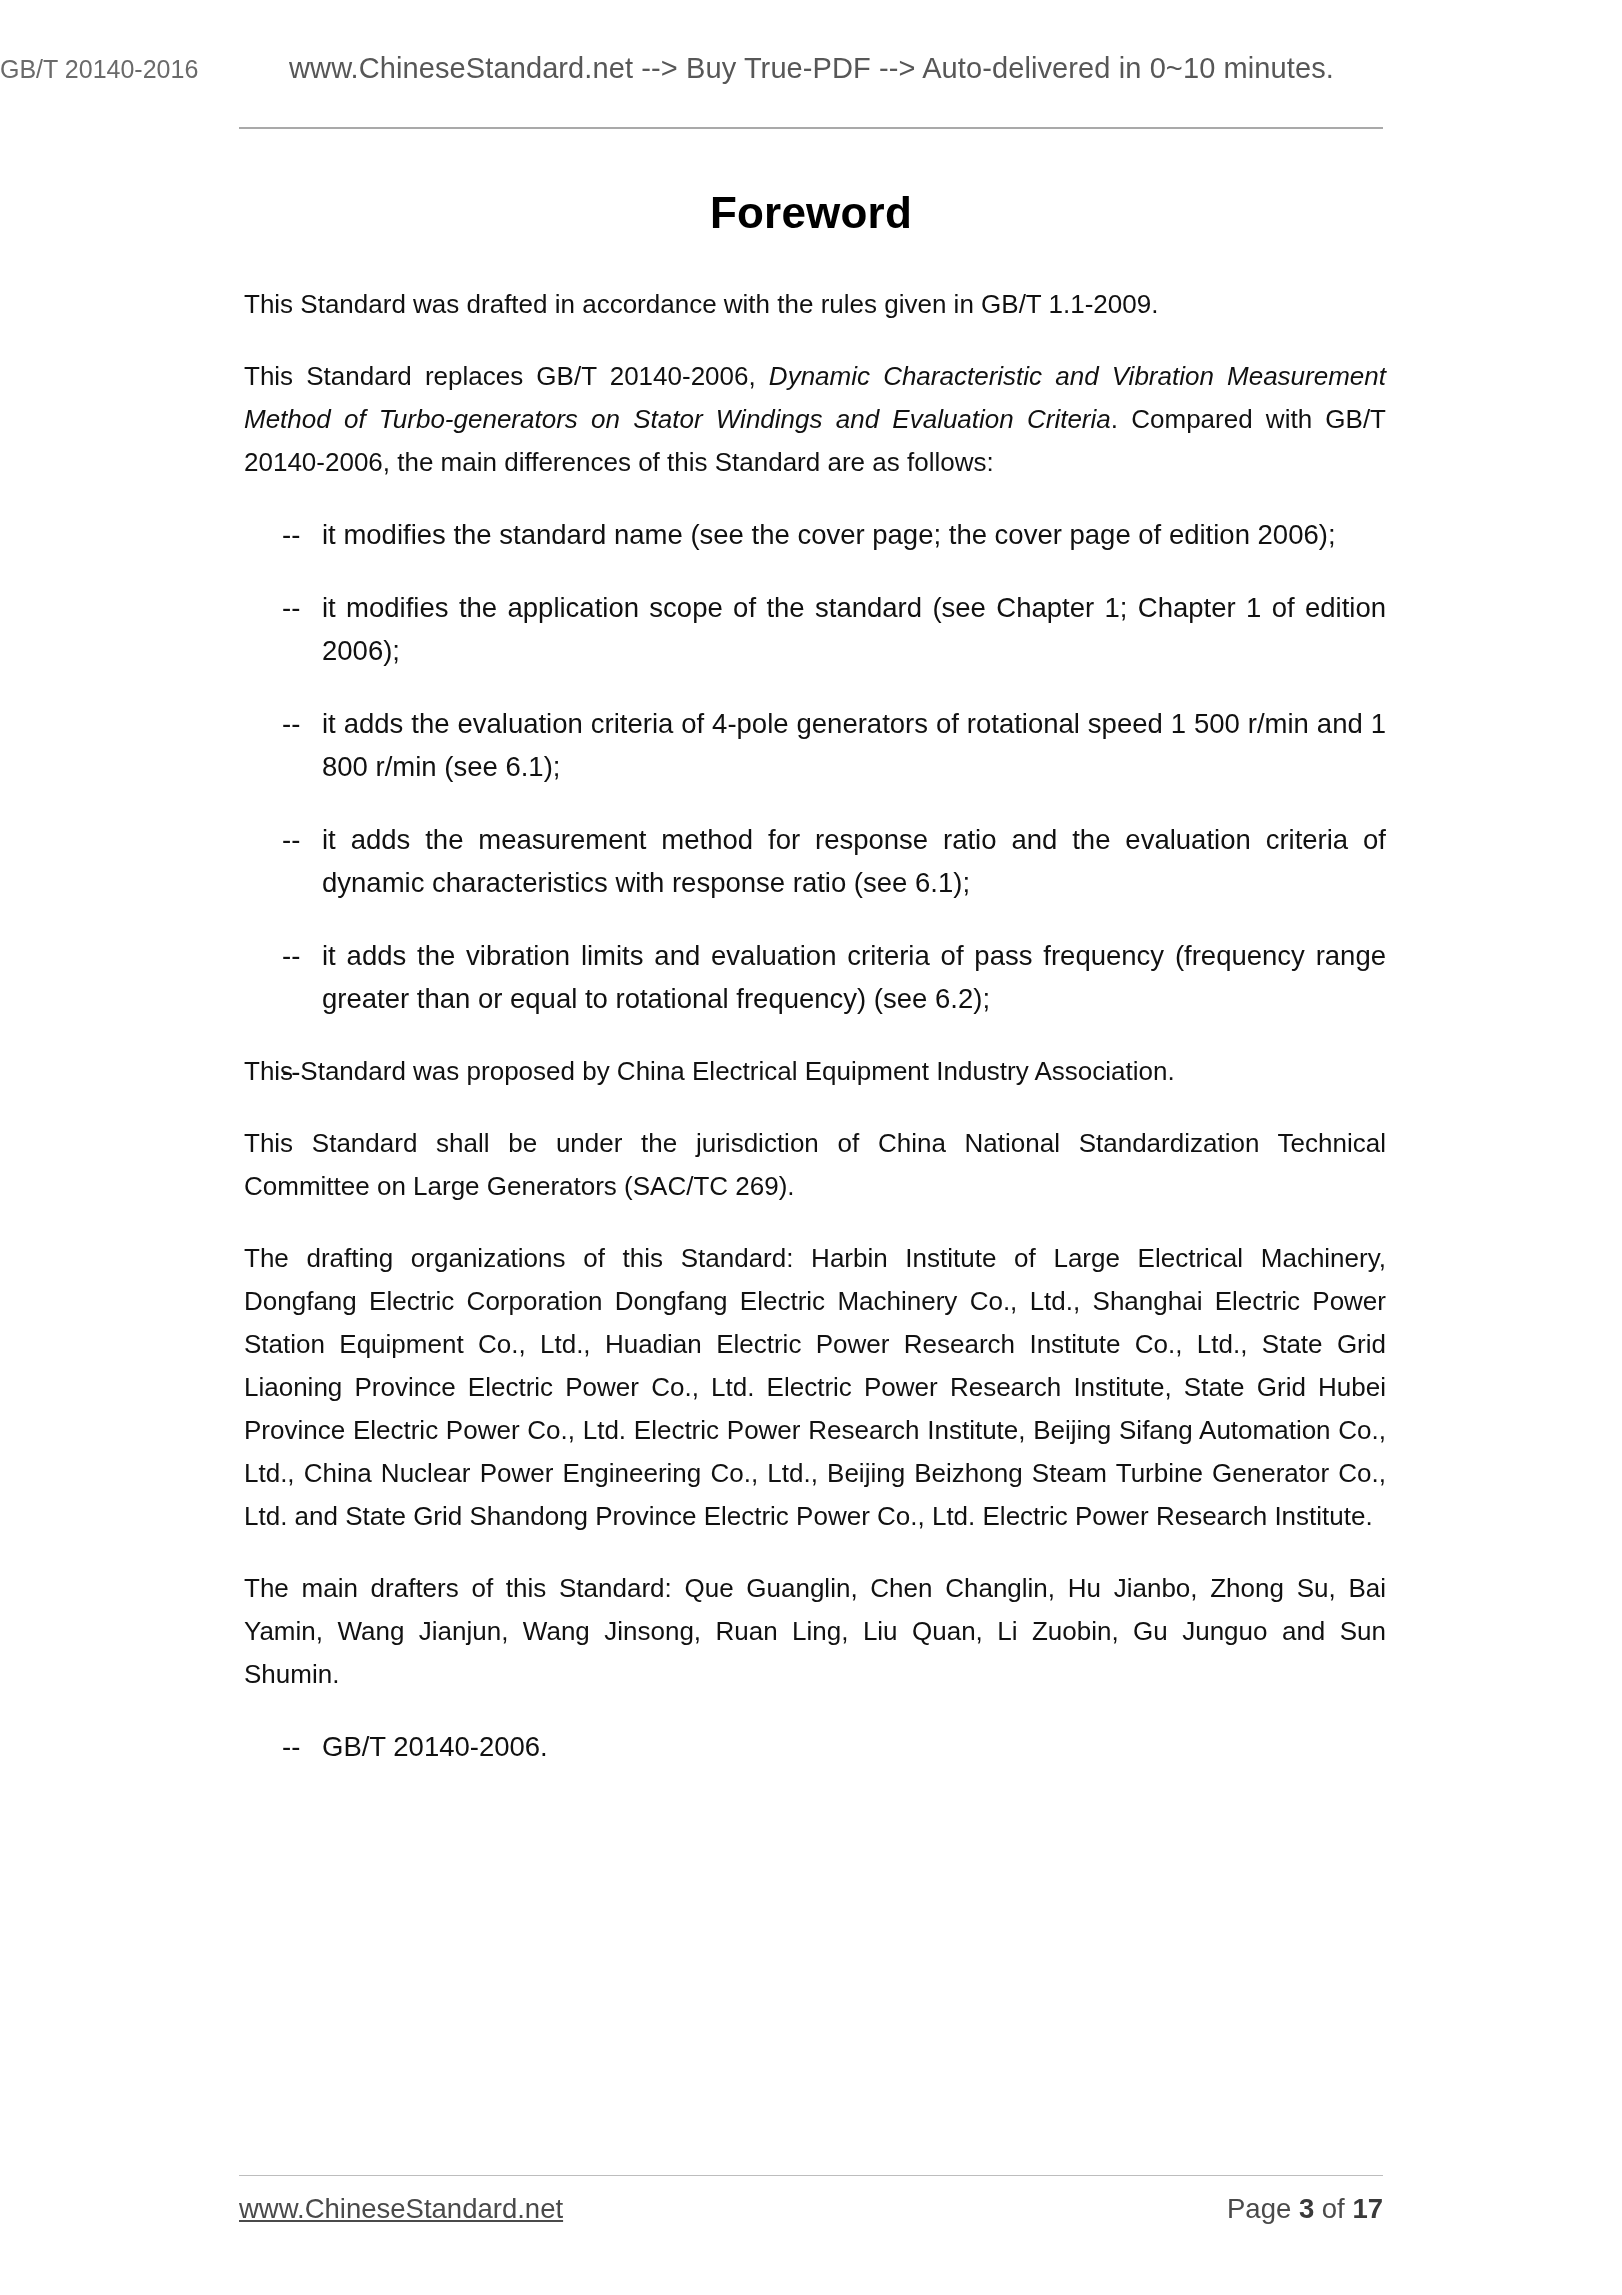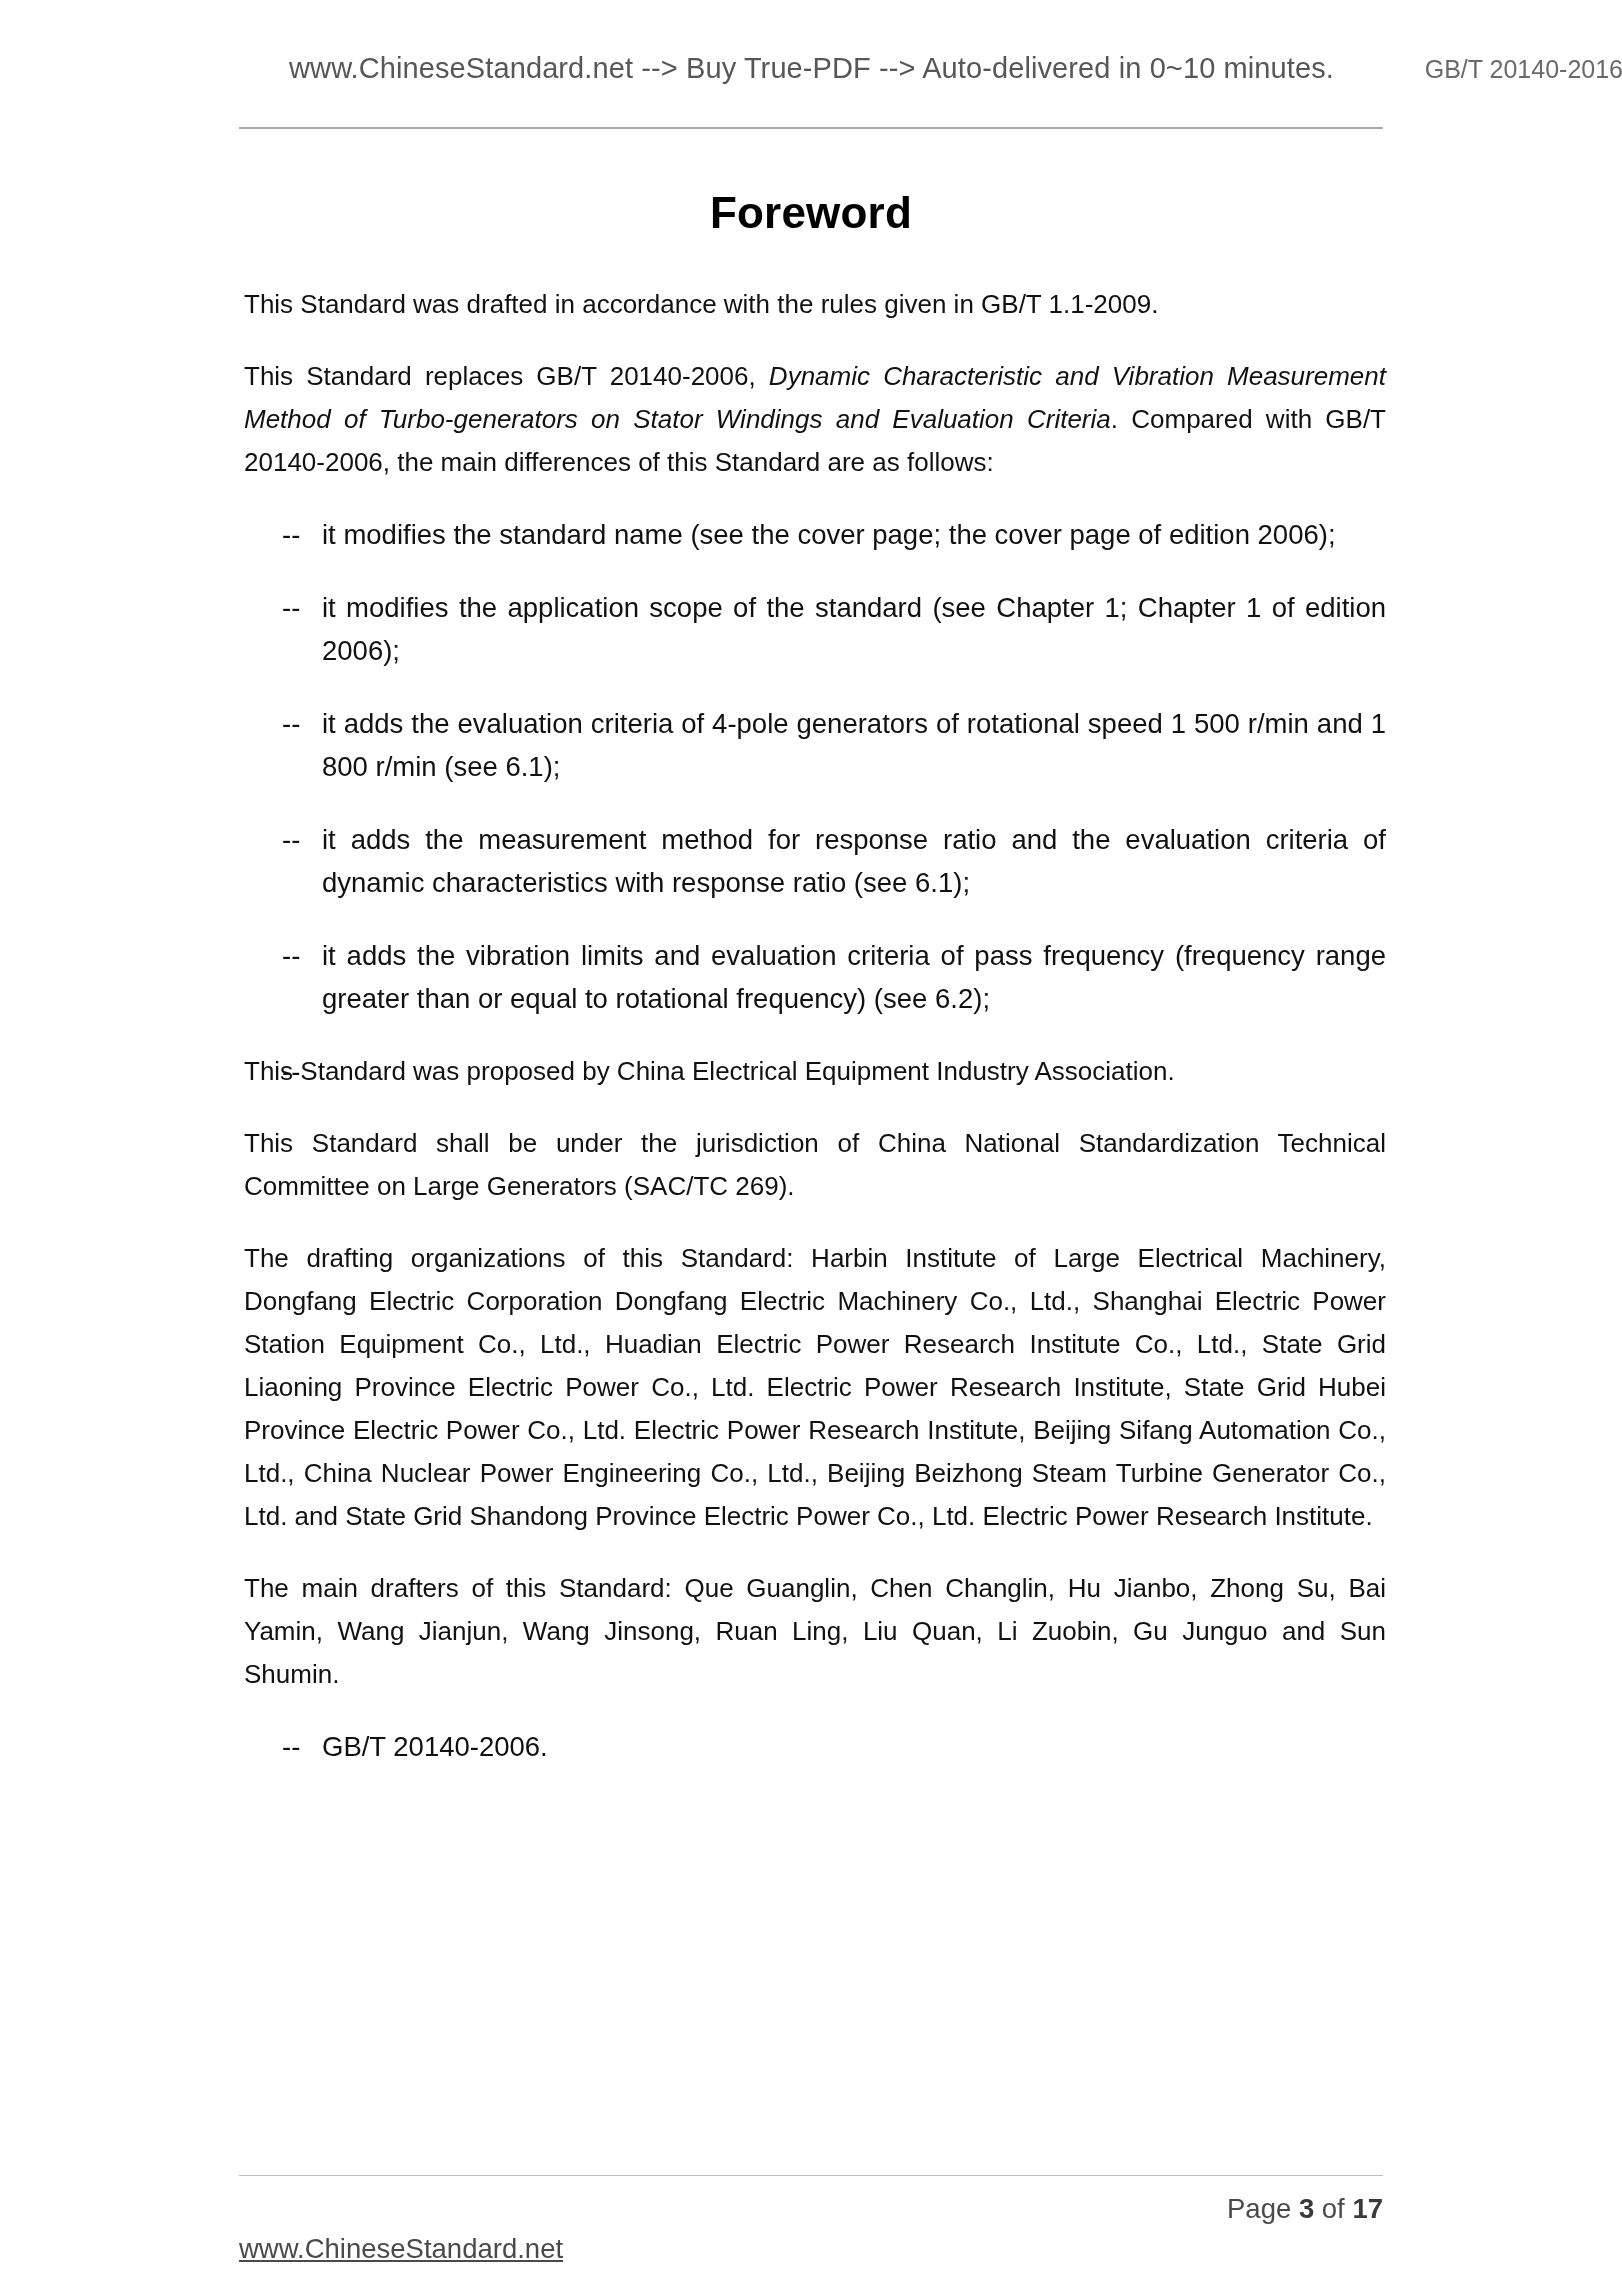--- a/index.html
+++ b/index.html
@@ -38,21 +38,21 @@
     font-size: 29px;
     color: #575757;
     letter-spacing: 0.1px;
     white-space: nowrap;
   }
   .doc-header-code {
     position: absolute;
     left: 0;
     top: 3.3px;
     width: 1623px;
-    text-align: right;
+    text-align: left;
     font-size: 25px;
     color: #6a6a6a;
     white-space: nowrap;
   }
   .header-rule {
     position: absolute;
     left: 239px;
     top: 127px;
     width: 1144px;
     height: 0;
@@ -145,21 +145,20 @@
     height: 50px;
   }
   .footer-link {
     position: absolute;
     left: 0;
     top: 0;
     font-size: 27.5px;
     color: #4a4a4a;
     white-space: nowrap;
     cursor: pointer;
-    margin-top: 40px;
   }
   .footer-pageno {
     position: absolute;
     right: 0;
     top: 0;
     font-size: 27.5px;
     color: #4a4a4a;
     white-space: nowrap;
     margin-left: 28px;
   }

